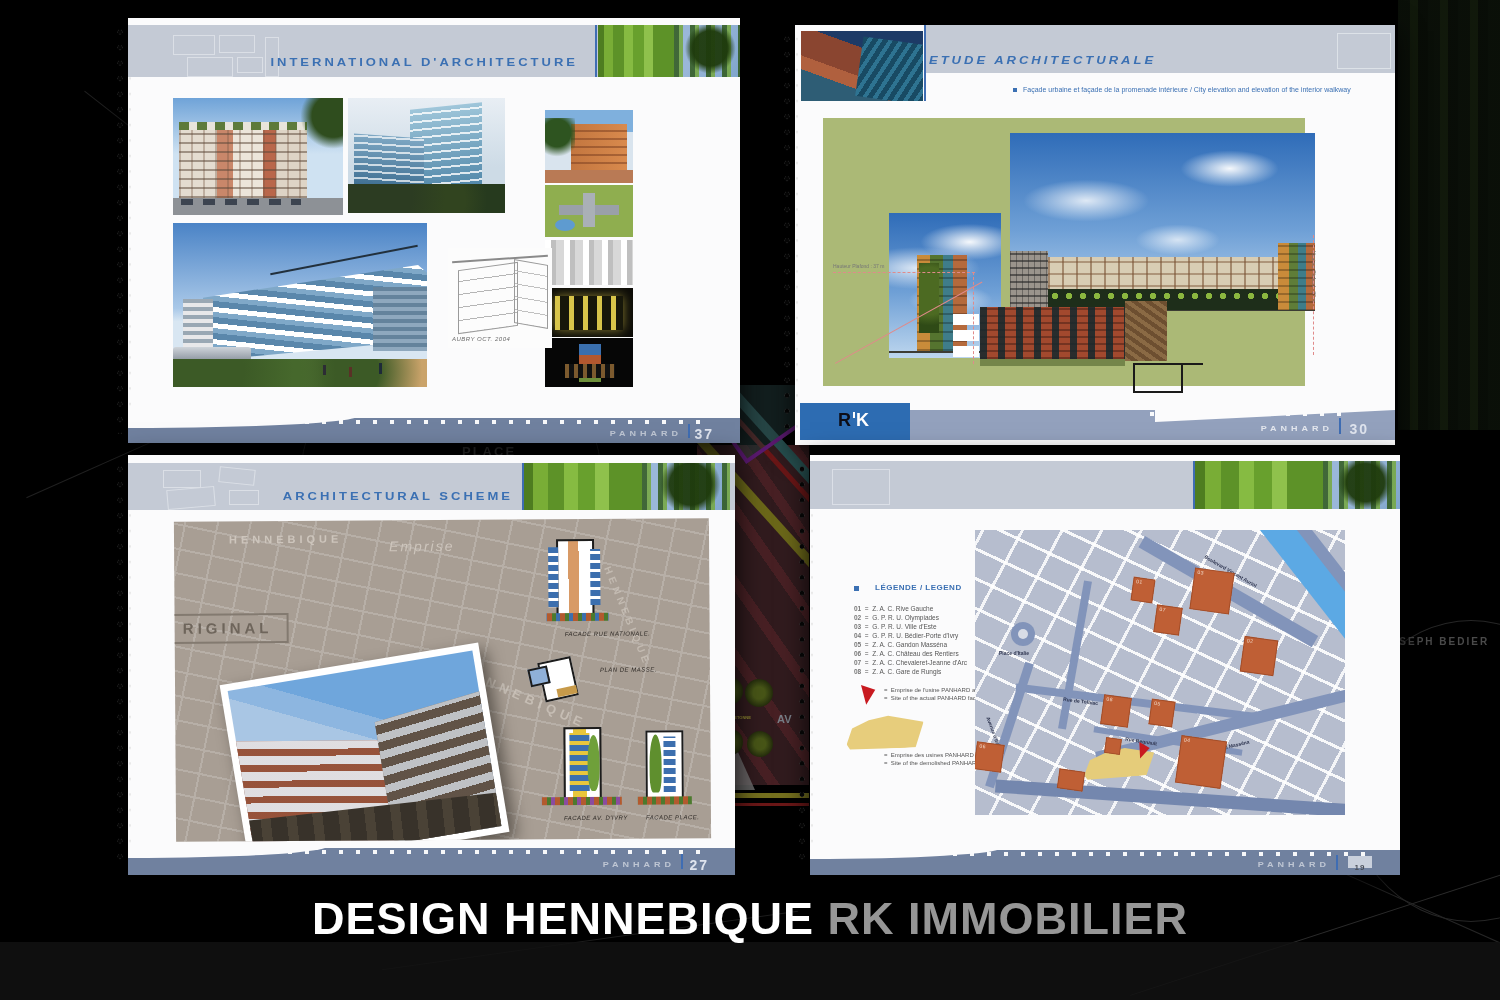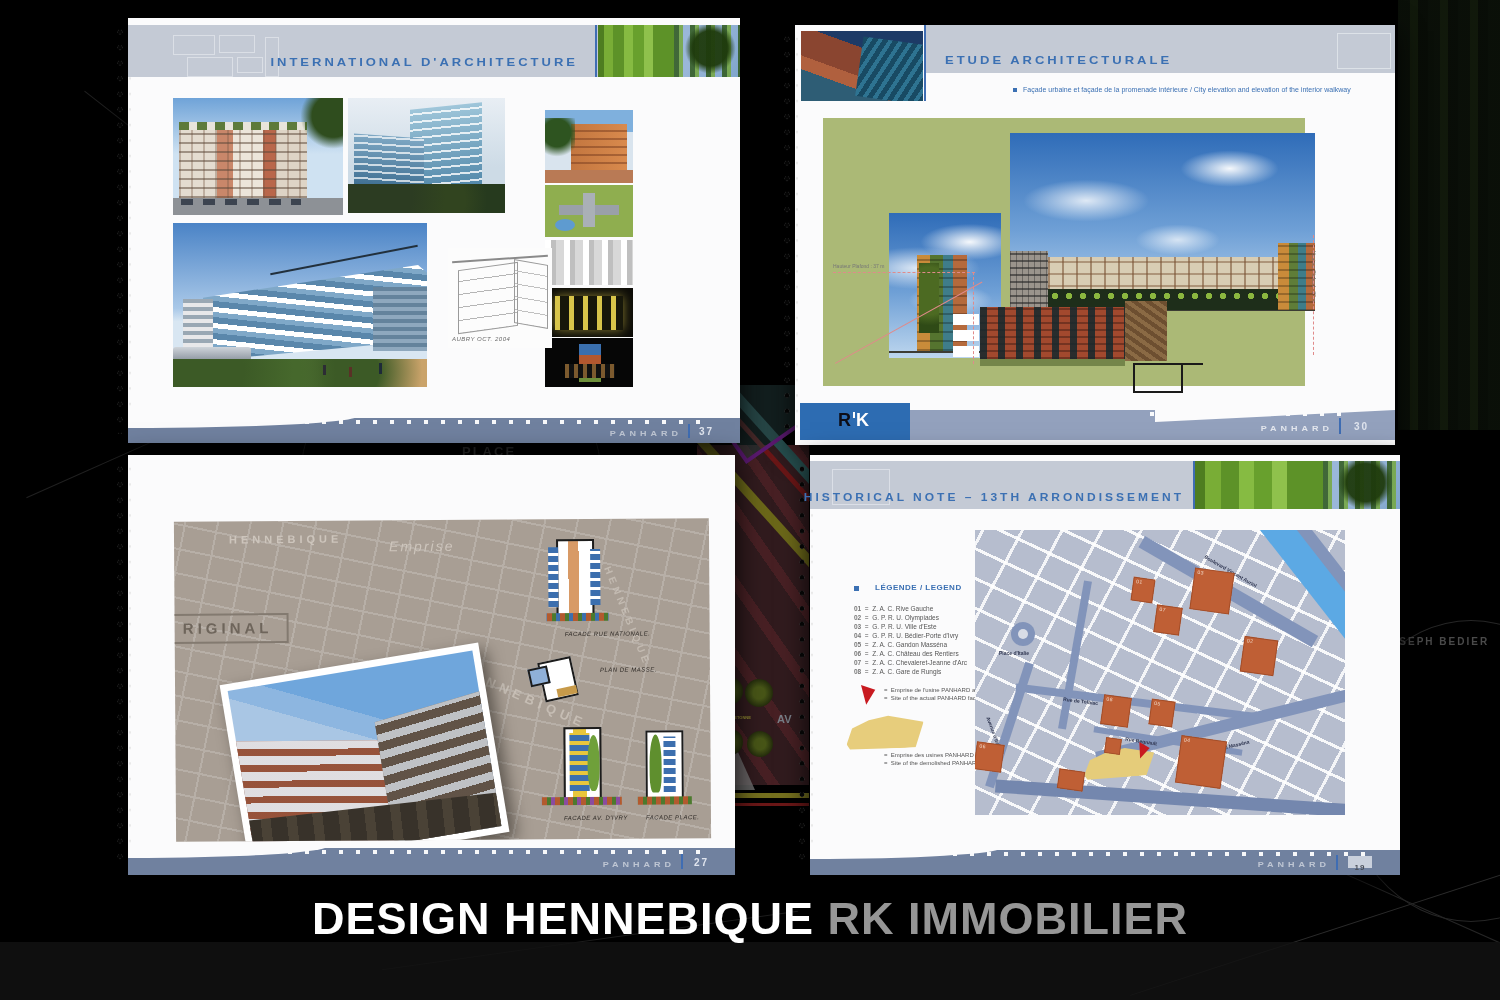--- a/index.html
+++ b/index.html
@@ -25,21 +25,21 @@
   .hrect{position:absolute;border:1px solid #eef1f5;}
   .vline{position:absolute;background:#3f6db3;}
   .plantA{position:absolute;background:linear-gradient(90deg,#4e7d20 0 8%,#79ad36 8% 20%,#5d9228 20% 34%,#86bb42 34% 46%,#68a02d 46% 60%,#8fc14c 60% 72%,#5d9228 72% 100%);}
   .plantB{position:absolute;background:
       radial-gradient(circle at 55% 45%,rgba(30,58,12,.95) 0 38%,transparent 55%),
       repeating-linear-gradient(90deg,rgba(42,84,16,.8) 0 5px,rgba(118,168,62,.85) 5px 9px,transparent 9px 16px),
       linear-gradient(120deg,#9ab7d9 0 40%,#7fa5cc 100%);}
   .footerband{position:absolute;background:#70819f;}
   .dots{position:absolute;height:4px;background-image:repeating-linear-gradient(90deg,rgba(255,255,255,.95) 0 4px,transparent 4px 17px);}
   .brandtxt{position:absolute;color:rgba(255,255,255,.55);letter-spacing:4px;font-size:9px;font-weight:bold;transform:scaleY(.9);}
-  .pagenum{position:absolute;color:#dfe4ee;letter-spacing:2px;font-size:10px;font-weight:bold;}
+  .pagenum{position:absolute;color:#dfe4ee;letter-spacing:2px;font-size:14px;font-weight:bold;}
   .swoosh{position:absolute;background:#fbfbfc;border-bottom-right-radius:100% 100%;}
   .photo{position:absolute;overflow:hidden;}
   
   .sky{background:
       radial-gradient(ellipse 70px 26px at 72% 20%,rgba(255,255,255,.95),transparent 70%),
       radial-gradient(ellipse 90px 30px at 25% 38%,rgba(255,255,255,.8),transparent 70%),
       radial-gradient(ellipse 60px 22px at 55% 60%,rgba(255,255,255,.7),transparent 70%),
       linear-gradient(180deg,#2f6cb8,#6fa0d6 55%,#bdd6ee);}
   .olive{background:#abb976;}
   .dimlbl{position:absolute;font-size:5px;color:#777;white-space:nowrap;}
@@ -198,21 +198,21 @@
       <div class="vline" style="right:50px;top:6px;width:2px;height:14px;"></div>
       <div class="pagenum" style="right:26px;top:8px;">37</div>
     </div>
     <div class="swoosh" style="left:0;top:398px;width:230px;height:12px;"></div>
   </div>
 
   <div class="page" style="left:795px;top:25px;width:600px;height:420px;">
     <div class="binding" style="height:406px;"></div>
 
     <div class="hdr" style="left:130px;top:0;width:470px;height:48px;">
-      <div class="abs" style="left:20px;bottom:4px;">
+      <div class="abs" style="left:4px;bottom:4px;font-style:italic;">
         <span class="techno" style="font-size:13px;">ETUDE ARCHITECTURALE</span>
       </div>
       <div class="hrect" style="left:412px;top:8px;width:52px;height:34px;opacity:.6;"></div>
     </div>
     <div class="photo" style="left:6px;top:6px;width:122px;height:70px;background:linear-gradient(200deg,#1d3a66 0 34%,#8a4530 34% 60%,#b0603e 60% 72%,#2e5d75 72%);">
       <div class="abs" style="left:58px;top:10px;width:70px;height:60px;background:repeating-linear-gradient(115deg,#184a63 0 5px,#2e7391 5px 9px);transform:rotate(8deg);"></div>
     </div>
     <div class="vline" style="left:129px;top:0;width:2px;height:76px;"></div>
 
     <div class="abs" style="left:218px;top:61px;">
@@ -271,20 +271,34 @@
       <div class="abs" style="right:0;top:0;width:240px;height:12px;background:#fbfbfc;clip-path:polygon(0 0,100% 100%,0 100%);transform:scaleY(-1);"></div>
       <div class="brandtxt" style="right:62px;top:13px;color:rgba(255,255,255,.75);">PANHARD</div>
       <div class="vline" style="right:54px;top:8px;width:2px;height:16px;"></div>
       <div class="pagenum" style="right:26px;top:11px;">30</div>
     </div>
   </div>
 
   <div class="page" style="left:128px;top:455px;width:607px;height:420px;">
     <div class="binding" style="height:406px;"></div>
 
+    <div class="hdr" style="left:0;top:8px;width:607px;height:47px;">
+      <div class="hdr-rects" style="left:35px;top:5px;width:150px;height:38px;">
+        <div class="hrect" style="left:0;top:2px;width:36px;height:16px;"></div>
+        <div class="hrect" style="left:56px;top:0;width:34px;height:14px;transform:rotate(6deg);"></div>
+        <div class="hrect" style="left:4px;top:20px;width:46px;height:18px;transform:rotate(-5deg);"></div>
+        <div class="hrect" style="left:66px;top:22px;width:28px;height:13px;"></div>
+      </div>
+      <div class="abs" style="right:222px;bottom:5px;">
+        <span class="techno" style="font-size:13px;">ARCHITECTURAL SCHEME</span>
+      </div>
+      <div class="vline" style="left:394px;top:0;width:2px;height:47px;"></div>
+      <div class="plantA" style="left:396px;top:0;width:118px;height:47px;"></div>
+      <div class="plantB" style="left:514px;top:0;width:88px;height:47px;"></div>
+    </div>
 
     <div class="collage" style="left:47px;top:65px;width:535px;height:320px;transform:rotate(-.4deg);">
       <div class="abs" style="left:-20px;top:-20px;width:580px;height:360px;opacity:.18;background:
           repeating-linear-gradient(12deg,transparent 0 22px,#fff 22px 24px),
           repeating-linear-gradient(-78deg,transparent 0 30px,#fff 30px 32px);"></div>
       <div class="abs faint" style="left:55px;top:12px;font-size:11px;letter-spacing:4px;font-weight:bold;">HENNEBIQUE</div>
       <div class="abs faint" style="left:215px;top:18px;font-size:14px;font-style:italic;letter-spacing:2px;">Emprise</div>
       <div class="abs faint" style="left:280px;top:170px;font-size:13px;letter-spacing:5px;font-weight:bold;transform:rotate(24deg);opacity:.8;">HENNEBIQUE</div>
       <div class="abs faint" style="left:438px;top:46px;font-size:10px;letter-spacing:4px;font-weight:bold;transform:rotate(68deg);transform-origin:left top;opacity:.75;">HENNEBIQUE</div>
       <div class="abs" style="left:-8px;top:92px;width:118px;height:26px;border:2px solid #837a70;color:#6e655b;font-size:15px;font-weight:bold;letter-spacing:4px;line-height:26px;text-align:center;">
@@ -340,23 +354,20 @@
       <div class="pagenum" style="right:26px;top:9px;">27</div>
     </div>
     <div class="swoosh" style="left:0;top:391px;width:200px;height:12px;"></div>
   </div>
 
   <div class="page" style="left:810px;top:455px;width:590px;height:420px;">
     <div class="binding" style="height:406px;"></div>
 
     <div class="hdr" style="left:0;top:6px;width:590px;height:48px;">
       <div class="hrect" style="left:22px;top:8px;width:56px;height:34px;opacity:.55;"></div>
-      <div class="abs" style="right:216px;bottom:4px;">
-        <span class="techno" style="font-size:12px;">HISTORICAL NOTE – 13TH ARRONDISSEMENT</span>
-      </div>
       <div class="vline" style="left:383px;top:0;width:2px;height:48px;"></div>
       <div class="plantA" style="left:385px;top:0;width:128px;height:48px;"></div>
       <div class="plantB" style="left:513px;top:0;width:77px;height:48px;"></div>
     </div>
 
     <div class="abs" style="left:44px;top:128px;">
       <span class="abs" style="left:0;top:3px;width:5px;height:5px;background:#3b70b3;"></span>
       <span class="abs" style="left:12px;top:0;font-size:8px;font-weight:bold;color:#3b70b3;letter-spacing:.5px;white-space:nowrap;padding-left:9px;">LÉGENDE / LEGEND</span>
     </div>
 

